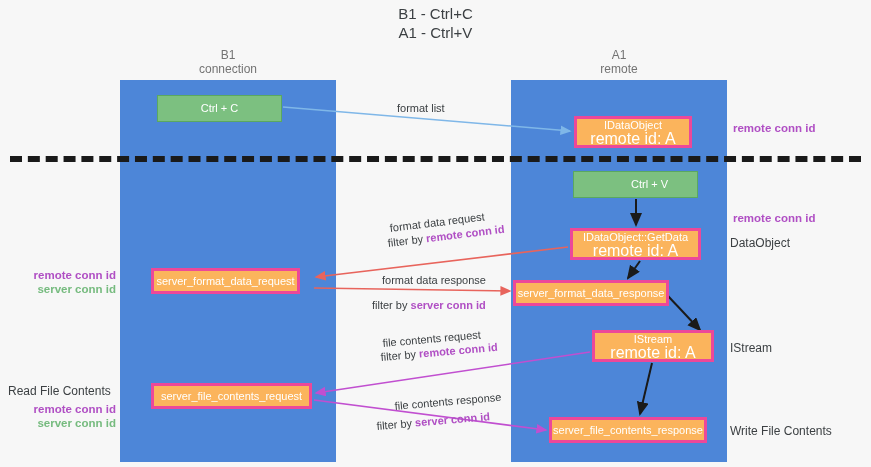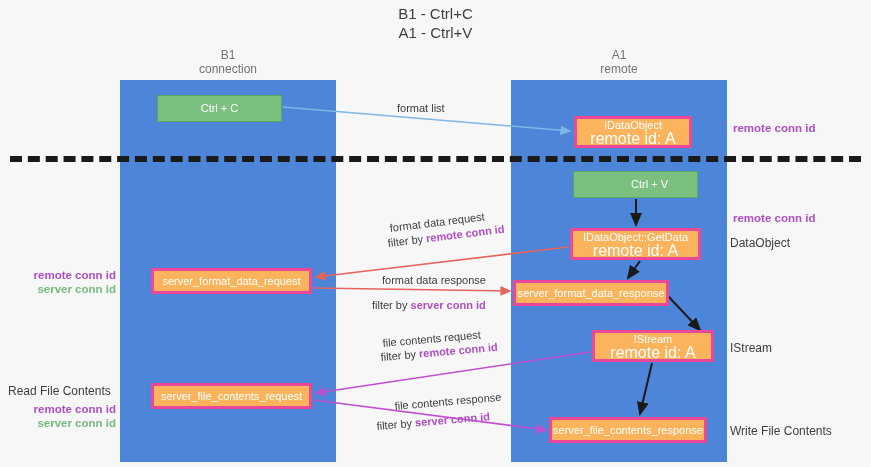--- a/index.html
+++ b/index.html
@@ -61,21 +61,21 @@
   .node.orange { background: #fbb45c; border: 3px solid #ec4899; }
 
   .node .l2 { font-size: 16px; }
 
   #n-ctrlc   { top: 95px;  left: 157px; width: 125px; height: 27px; }
   #n-ctrlv   { top: 171px; left: 573px; width: 125px; height: 27px; padding-left: 32px; }
   #n-idataobject { top: 116px; left: 574px; width: 118px; height: 32px; }
   #n-getdata { top: 228px; left: 570px; width: 131px; height: 32px; }
   #n-istream { top: 330px; left: 592px; width: 122px; height: 32px; }
 
-  #n-sfdreq  { top: 268px; left: 151px; width: 161px; height: 26px; }
+  #n-sfdreq  { top: 268px; left: 151px; width: 149px; height: 26px; }
   #n-sfdresp { top: 280px; left: 513px; width: 156px; height: 26px; }
   #n-sfcreq  { top: 383px; left: 151px; width: 161px; height: 26px; }
   #n-sfcresp { top: 417px; left: 549px; width: 158px; height: 26px; }
 
   
   .ann {
     font-size: 11.5px;
     line-height: 14px;
     font-weight: bold;
   }

